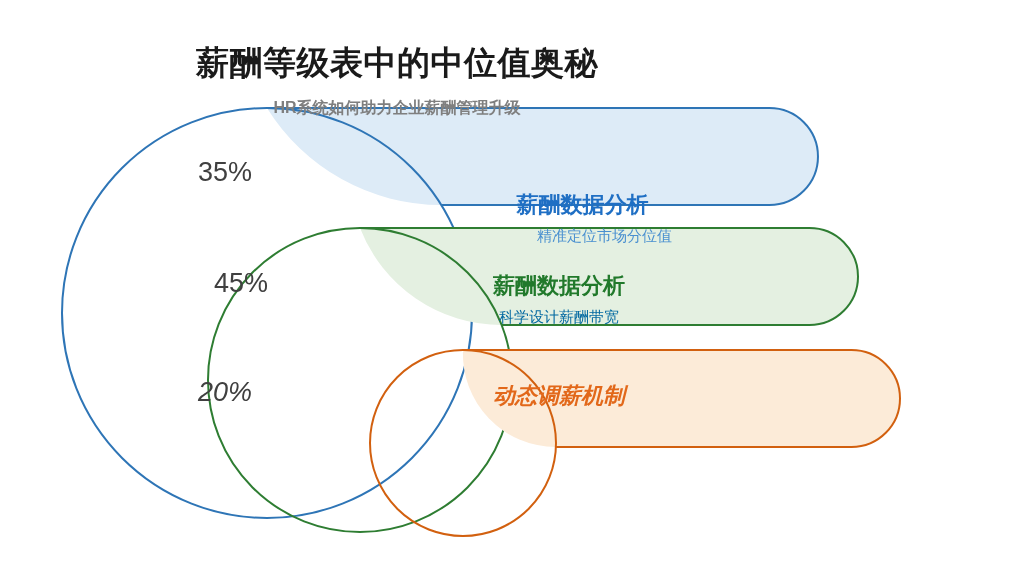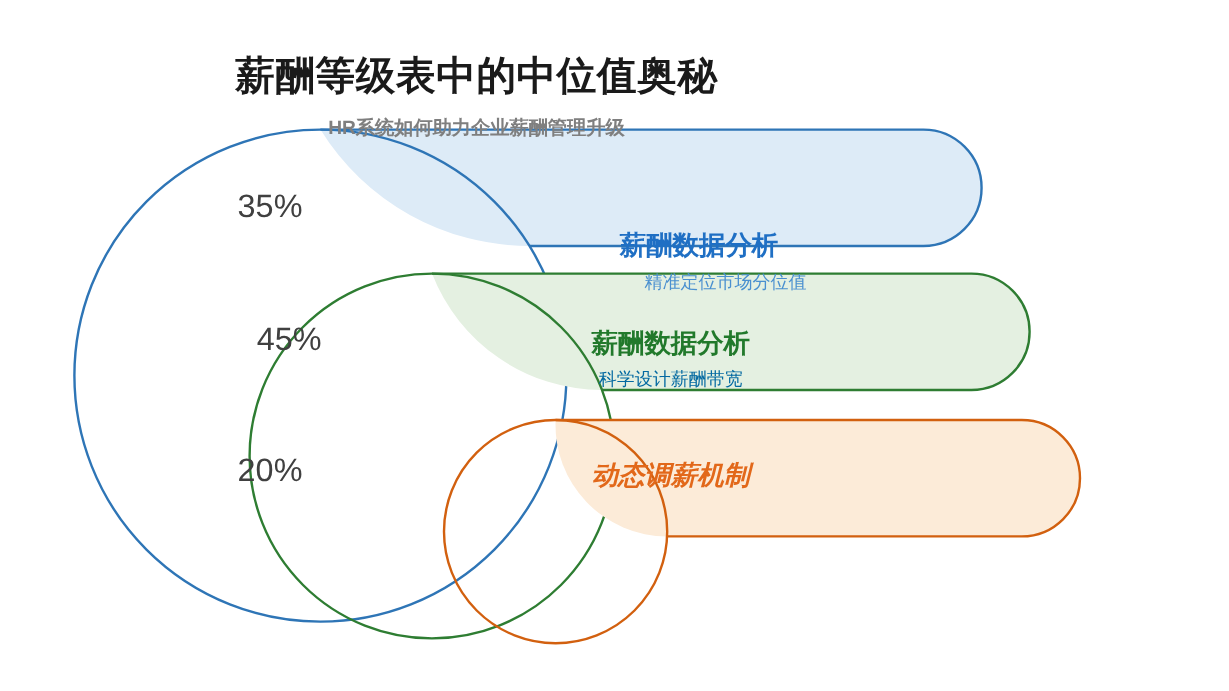--- a/index.html
+++ b/index.html
@@ -111,21 +111,21 @@
       </g>
   </svg>
 
   <div id="heading">
     <div id="page-title" style="color: rgb(26, 26, 26);">薪酬等级表中的中位值奥秘</div>
     <div id="page-subtitle" style="color: rgb(127, 127, 127);">HR系统如何助力企业薪酬管理升级</div>
   </div>
 
   <div class="pct-label" id="pct-0" style="color: rgb(64, 64, 64);">35%</div>
   <div class="pct-label" id="pct-1" style="color: rgb(64, 64, 64); margin-left: 16px;">45%</div>
-  <div class="pct-label" id="pct-2" style="color: rgb(64, 64, 64);">20%</div>
+  <div class="pct-label" id="pct-2" style="color: rgb(64, 64, 64); font-style: italic;">20%</div>
 
   <div class="band-text" id="band-text-0">
     <div class="band-title" style="color: rgb(31, 111, 196); margin-top: 28px;">薪酬数据分析</div>
     <div class="band-sub" style="color: rgb(74, 144, 208); margin-left: 44px;">精准定位市场分位值</div>
   </div>
   <div class="band-text" id="band-text-1">
     <div class="band-title" style="color: rgb(33, 121, 43);">薪酬数据分析</div>
     <div class="band-sub" style="color: #0369a1;">科学设计薪酬带宽</div>
   </div>
   <div class="band-text" id="band-text-2">

